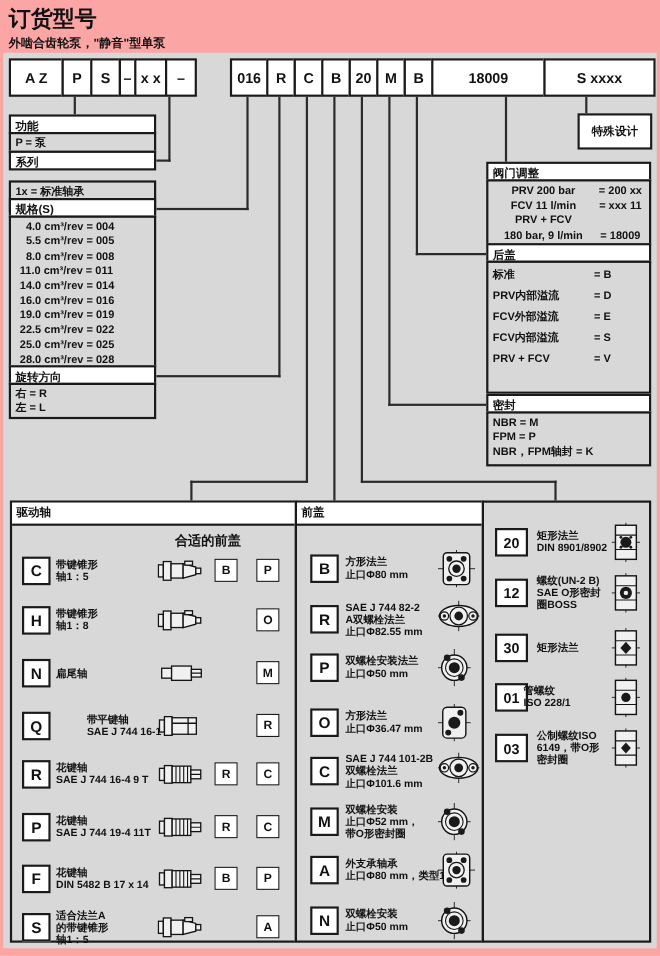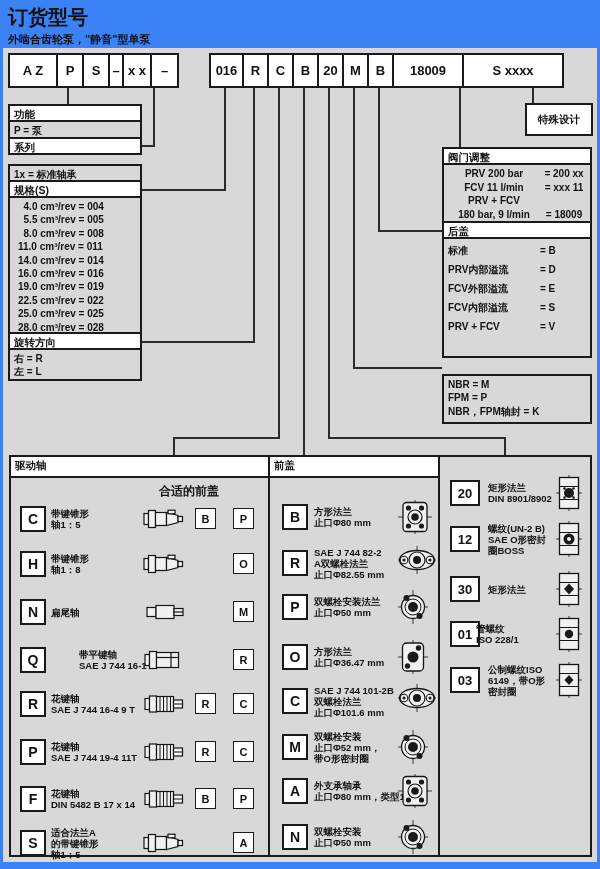--- a/index.html
+++ b/index.html
@@ -1,17 +1,17 @@
 <!DOCTYPE html>
 <html><head>
 <meta charset="utf-8">
 <style>
   html,body{margin:0;padding:0;background:#fff;}
   body{width:600px;height:869px;font-family:"Liberation Sans",sans-serif;color:#111;}
-  #page{position:relative;width:600px;height:869px;overflow:hidden;background:#3b82f6;}
+  #page{position:relative;width:600px;height:869px;overflow:hidden;background:#fca5a5;}
   .canvas{position:absolute;left:3px;top:48px;width:594px;height:814px;background:#d8d8d8;}
   .title{position:absolute;left:8px;top:4px;font-size:20px;font-weight:bold;}
   .subtitle{position:absolute;left:8px;top:32px;font-size:11px;font-weight:bold;}
   .code-row{position:absolute;display:flex;}
   .code-box{height:35px;border:2px solid #1a1a1a;background:#fff;margin-left:-2px;
     display:flex;align-items:center;justify-content:center;font-weight:bold;font-size:13px;box-sizing:border-box;}
   .code-box:first-child{margin-left:0;}
   .vl{position:absolute;width:2px;background:#2b2b2b;}
   .hl{position:absolute;height:2px;background:#2b2b2b;}
   .stack-header{position:absolute;height:18px;border:2px solid #1a1a1a;background:#fff;box-sizing:border-box;
@@ -56,21 +56,21 @@
       <div class="code-box" style="width: 29px;">–</div>
     </div>
   <div class="code-row" id="code-g2" style="left:209px;top:53px;">
       <div class="code-box" style="width: 35px;">016</div>
       <div class="code-box" style="width: 27px;">R</div>
       <div class="code-box" style="width: 27px;">C</div>
       <div class="code-box" style="width: 27px;">B</div>
       <div class="code-box" style="width: 27px;">20</div>
       <div class="code-box" style="width: 27px;">M</div>
       <div class="code-box" style="width: 27px;">B</div>
-      <div class="code-box" style="width: 72px;">18009</div>
+      <div class="code-box" style="width: 104px;">18009</div>
       <div class="code-box" style="width: 102px;">S xxxx</div>
     </div>
 
   <div id="connectors">
       <div class="vl" style="left: 67px; top: 88px; height: 18px;"></div>
       <div class="vl" style="left: 153px; top: 88px; height: 59px;"></div>
       <div class="vl" style="left: 224px; top: 88px; height: 103px;"></div>
       <div class="vl" style="left: 253px; top: 88px; height: 255px;"></div>
       <div class="vl" style="left: 278px; top: 88px; height: 351px;"></div>
       <div class="vl" style="left: 303px; top: 88px; height: 369px;"></div>
@@ -160,20 +160,21 @@
       <div class="kv2">
         <div class="k">FCV内部溢流</div>
         <div class="v">= S</div>
       </div>
       <div class="kv2">
         <div class="k">PRV + FCV</div>
         <div class="v">= V</div>
       </div>
     </div>
 
+  <div class="stack-header" style="left:442px;top:358px;width:150px;">密封</div>
   <div class="stack-body" id="seal-body" style="left:442px;top:374px;width:150px;height:50px;">
       <div class="li">NBR = M</div>
       <div class="li">FPM = P</div>
       <div class="li">NBR，FPM轴封 = K</div>
     </div>
 
   <div class="bigsec" style="left:9px;top:455px;width:261px;height:402px;">
     <div class="bigsec-header">驱动轴</div>
     <div class="bigsec-body" id="ds-body">
       <div class="sub-label">合适的前盖</div>

